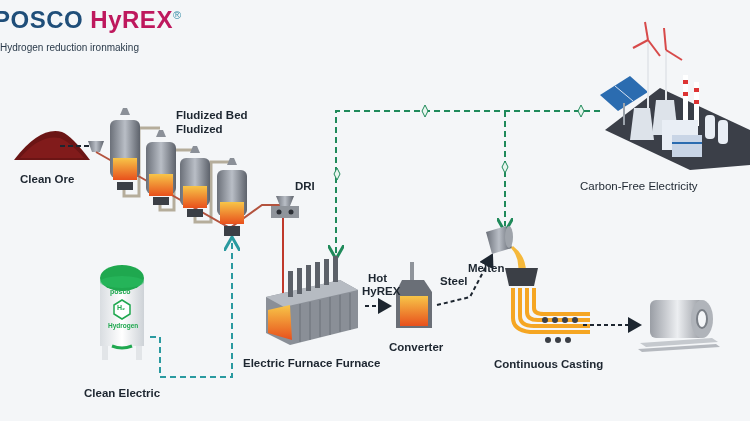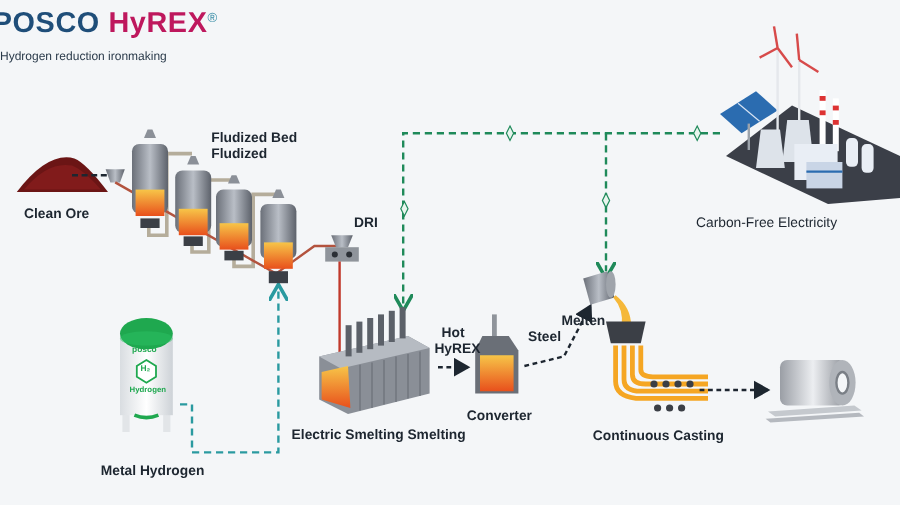--- a/index.html
+++ b/index.html
@@ -225,24 +225,24 @@
       <rect x="705" y="115" width="10" height="24" rx="4" fill="#e9eef5"></rect>
       <rect x="718" y="120" width="10" height="24" rx="4" fill="#e9eef5"></rect>
     </g>
   </g>
 </svg>
 
 <div class="abs label" style="left:20px;top:173px;">Clean Ore</div>
 <div class="abs label" style="left:176px;top:109px;">Fludized Bed</div>
 <div class="abs label" style="left:176px;top:123px;">Fludized</div>
 <div class="abs label" style="left:259px;top:180px;padding-left:36px;">DRI</div>
-<div class="abs label" style="left:84px;top:387px;">Metal Hydrogen</div>
+<div class="abs label" style="left:84px;top:387px;">Clean Electric</div>
 <div class="abs" style="left:110px;top:288px;font-size:7px;font-weight:bold;color:#1fa84f;">posco</div>
 <div class="abs" style="left:117px;top:304px;font-size:7px;font-weight:bold;color:#1fa84f;">H₂</div>
 <div class="abs" style="left:108px;top:322px;font-size:6.5px;font-weight:bold;color:#1fa84f;">Hydrogen</div>
-<div class="abs label" style="left:243px;top:357px;">Electric Smelting Smelting</div>
+<div class="abs label" style="left:243px;top:357px;">Electric Furnace Furnace</div>
 <div class="abs label" style="left:368px;top:272px;">Hot</div>
 <div class="abs label" style="left:362px;top:285px;">HyREX</div>
 <div class="abs label" style="left:389px;top:341px;">Converter</div>
 <div class="abs label" style="left:436px;top:262px;padding-left:32px;">Melten</div>
 <div class="abs label" style="left:440px;top:275px;">Steel</div>
 <div class="abs label" style="left:494px;top:358px;">Continuous Casting</div>
 <div class="abs label" style="left:580px;top:180px;font-weight:normal;color:#1d2630;">Carbon-Free Electricity</div>
 
 </body></html>

